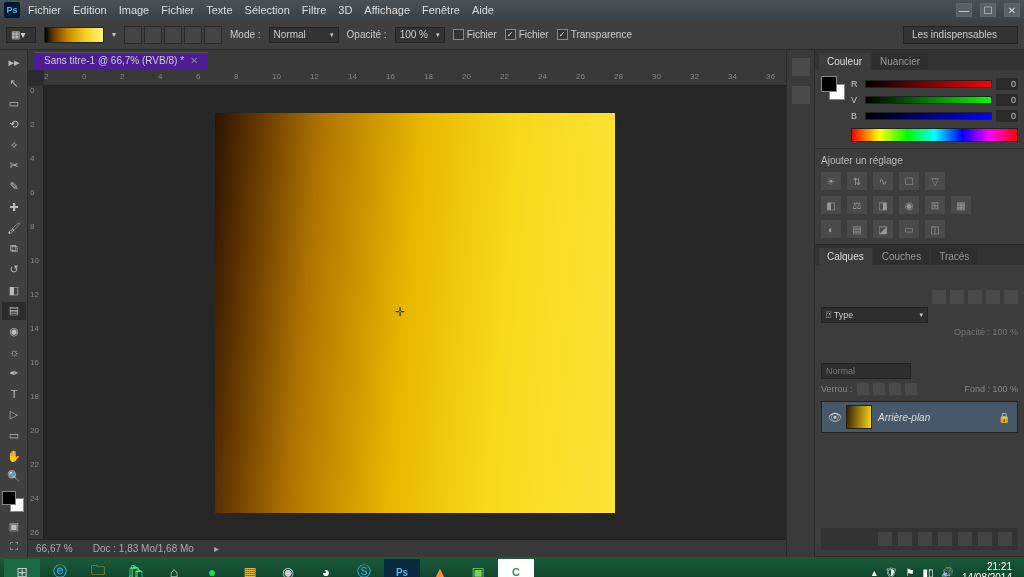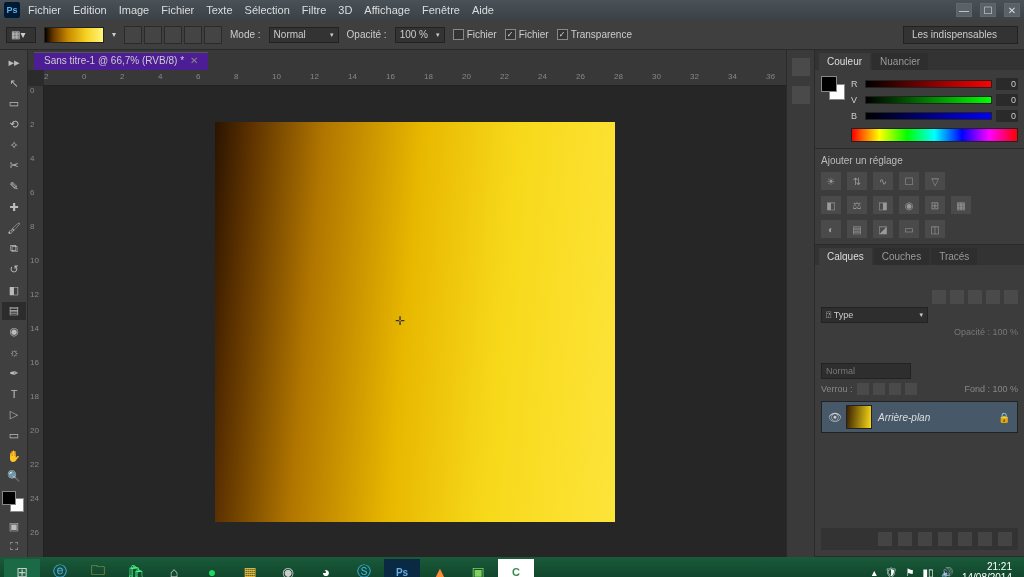--- a/index.html
+++ b/index.html
@@ -239,20 +239,25 @@
           <span style="top: 374px;">22</span>
           <span style="top: 408px;">24</span>
           <span style="top: 442px;">26</span>
         </div>
       <div class="canvas-wrap">
         <div class="canvas">
           <span class="cross">✛</span>
         </div>
       </div>
     </div>
+    <div class="statusbar">
+      <span>66,67 %</span>
+      <span><span>Doc :</span> <span>1,83 Mo/1,68 Mo</span></span>
+      <span>▸</span>
+    </div>
   </div>
 
   <div class="rightdock">
     <span></span>
     <span></span>
   </div>
 
   <div class="panels">
 
     <div class="panel">

